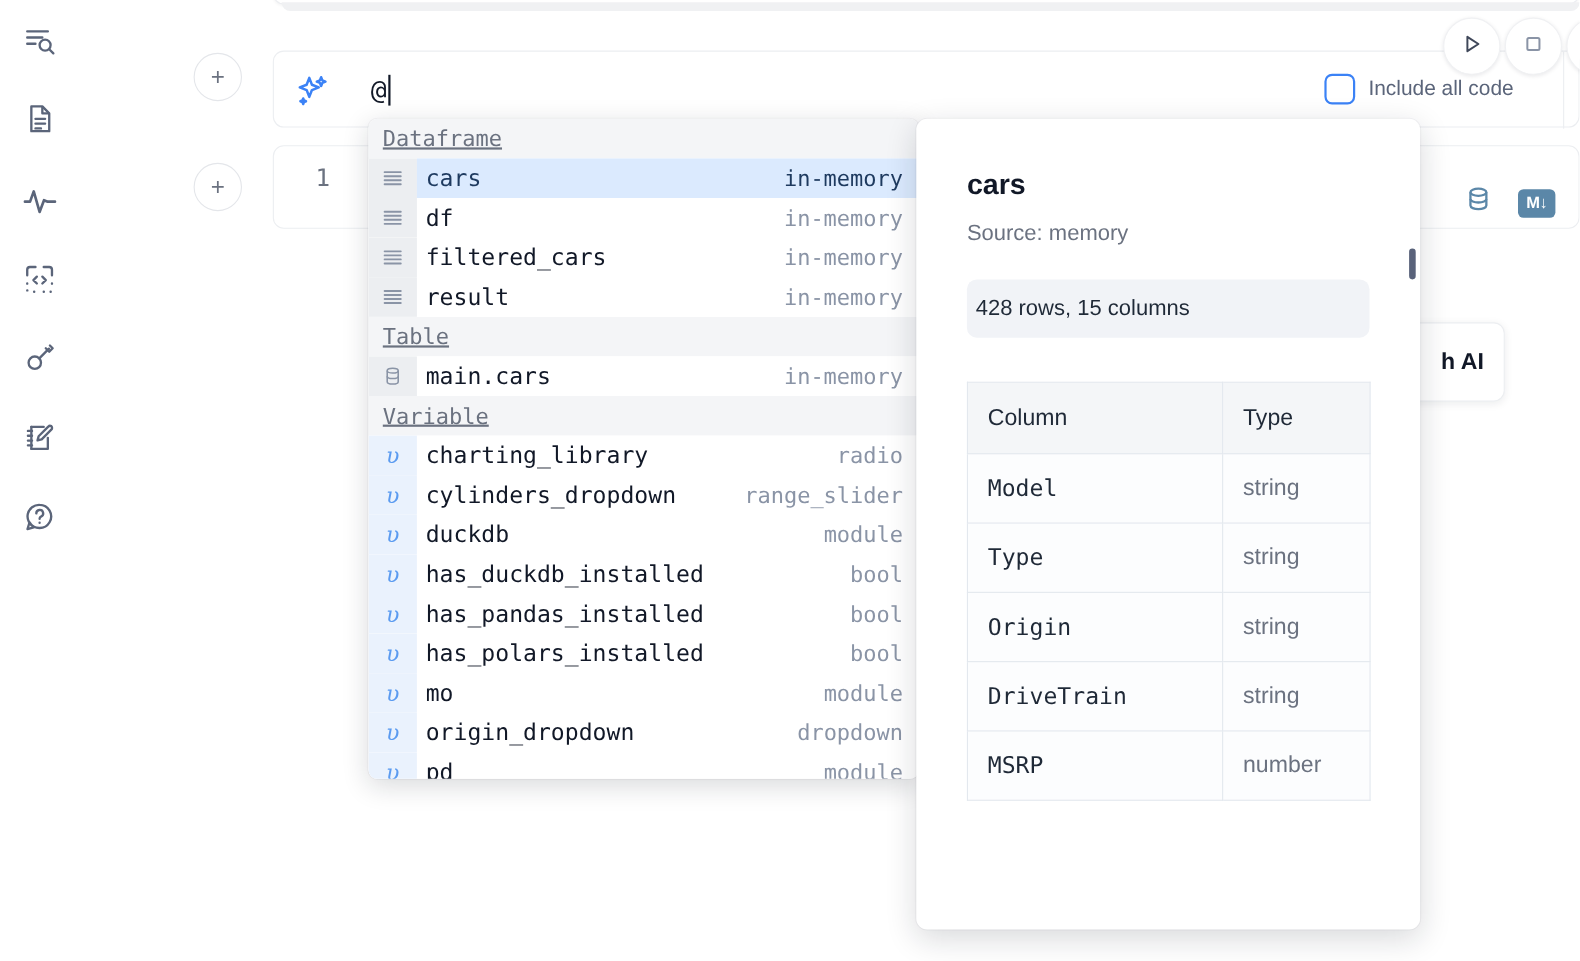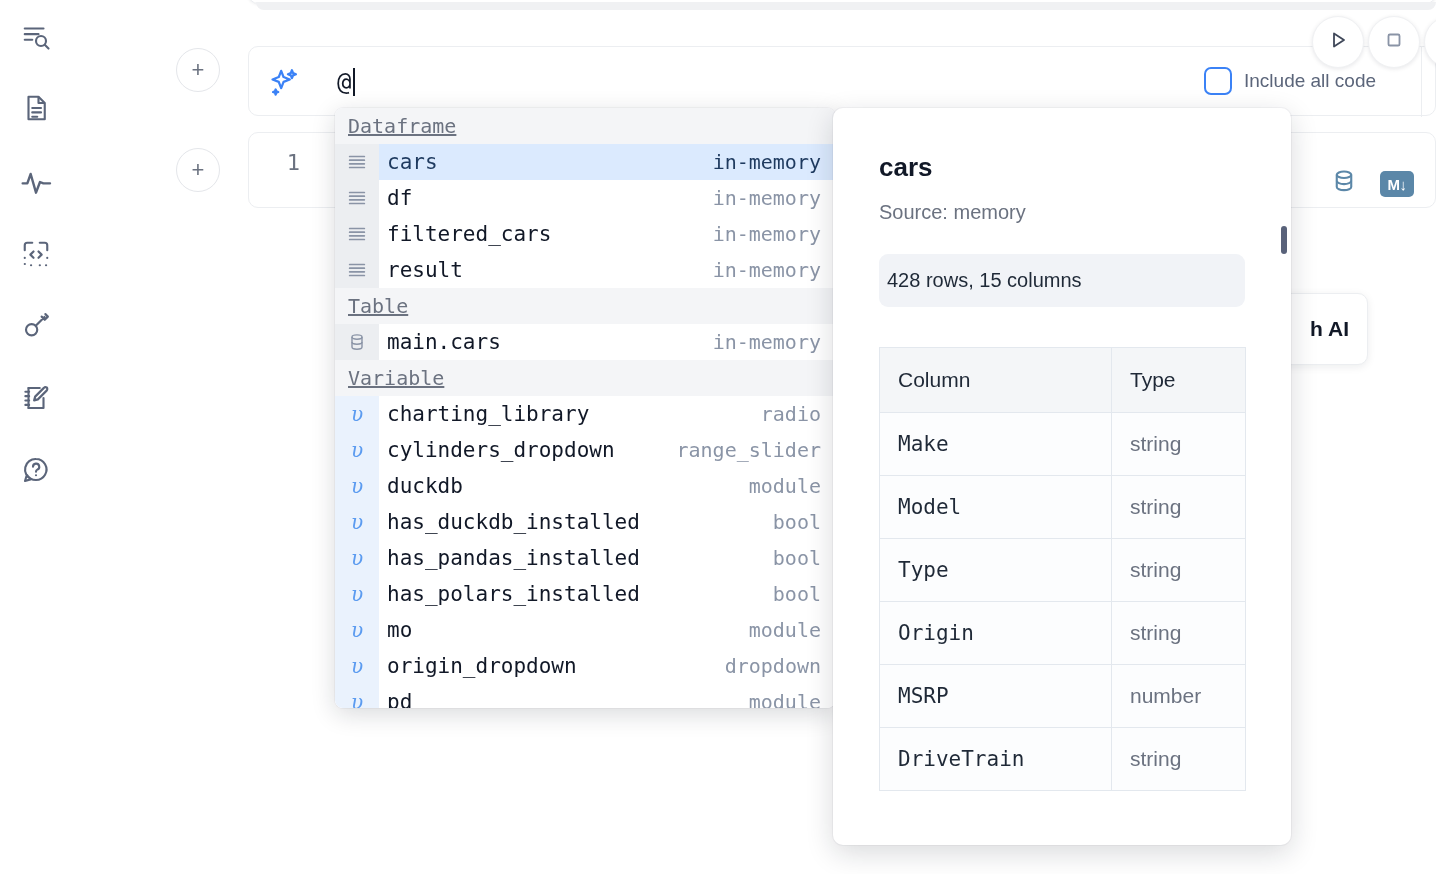--- a/index.html
+++ b/index.html
@@ -459,42 +459,38 @@
             <col class="c2">
           </colgroup>
         <thead>
             <tr id="detail-head">
               <th>Column</th>
               <th>Type</th>
             </tr>
           </thead>
         <tbody id="detail-rows">
             <tr>
-              <td class="col-name">Make</td>
-              <td class="col-type">string</td>
-            </tr>
-            <tr>
               <td class="col-name">Model</td>
               <td class="col-type">string</td>
             </tr>
             <tr>
               <td class="col-name">Type</td>
               <td class="col-type">string</td>
             </tr>
             <tr>
               <td class="col-name">Origin</td>
               <td class="col-type">string</td>
             </tr>
             <tr>
+              <td class="col-name">DriveTrain</td>
+              <td class="col-type">string</td>
+            </tr>
+            <tr>
               <td class="col-name">MSRP</td>
               <td class="col-type">number</td>
             </tr>
-            <tr>
-              <td class="col-name">DriveTrain</td>
-              <td class="col-type">string</td>
-            </tr>
           </tbody>
       </table>
     </div>
     <div class="detail-scroll"></div>
   </div>
 
 </div>
 
 </body></html>

